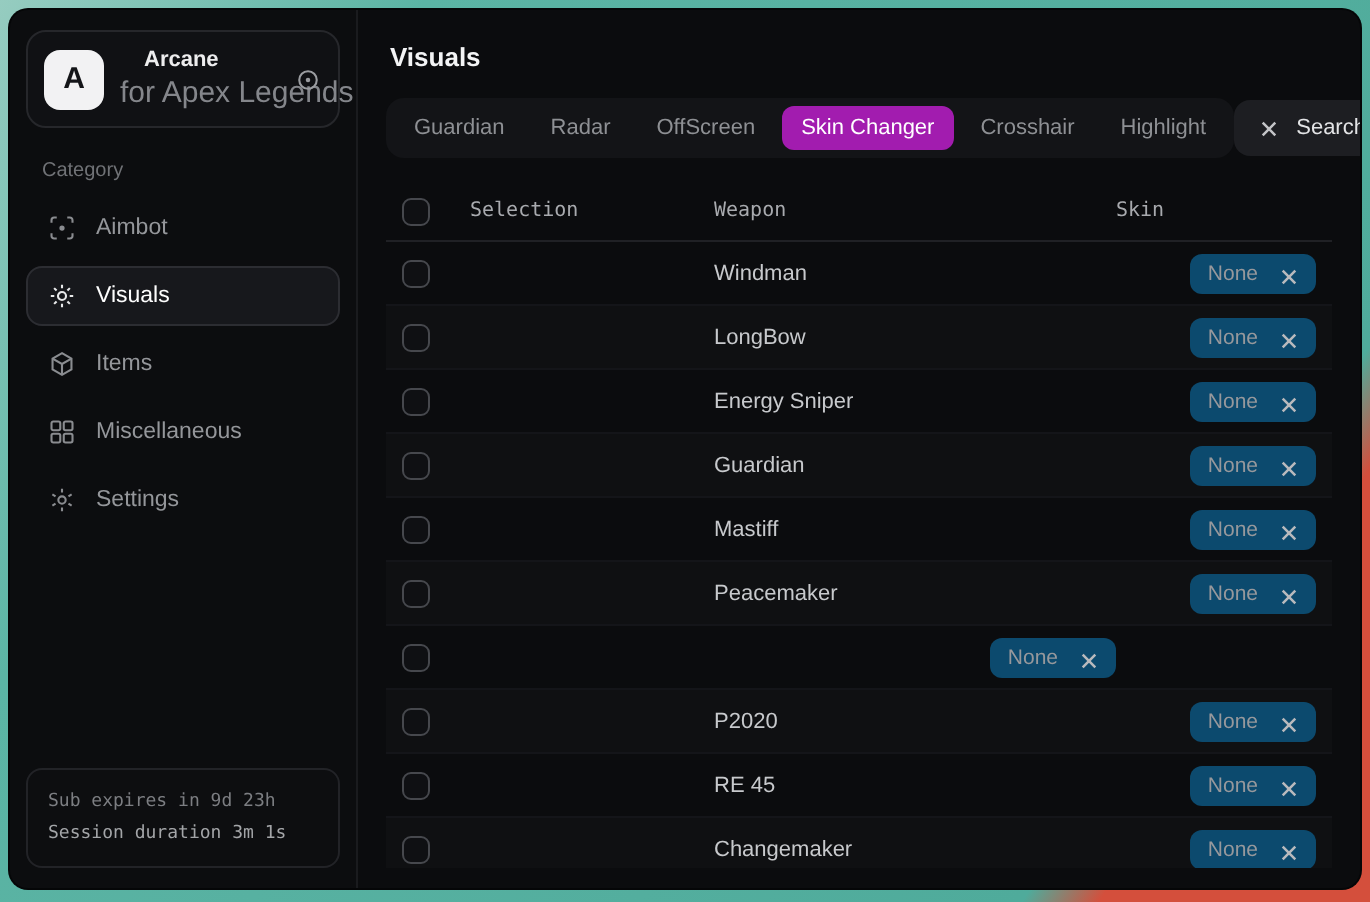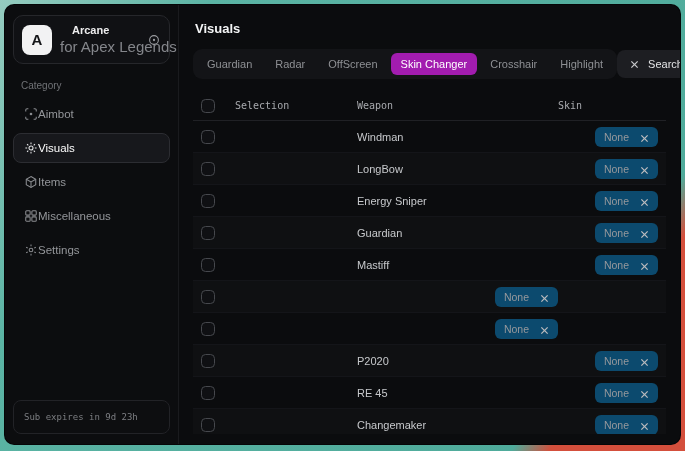--- a/index.html
+++ b/index.html
@@ -31,21 +31,21 @@
   }
   .app-meta { display:flex; flex-direction:column; gap:2px; min-width:0; }
   .app-name { font-size:11px; font-weight:700; color:#ededee;margin-left:12px; }
   .app-sub  { font-size:15px; color:#84868b; white-space:nowrap; }
   .app-card .corner-icon { margin-left:auto; color:#9a9ca0; display:flex; }
 
   .category-label { margin:16px 8px 6px; font-size:10px; color:#707276; }
 
   .nav { display:flex; flex-direction:column; }
   .nav-item {
-    display:flex; align-items:center; gap:0; padding:7px 10px; margin:2px 0;
+    display:flex; align-items:center; gap:10px; padding:7px 10px; margin:2px 0;
     border-radius:8px; border:1px solid transparent; color:#94969a; font-size:11.5px;
     cursor:default;
   }
   .nav-item .nicon { display:flex; color:#8a8c90; }
   .nav-item.active { background:#17181c; border-color:#2c2d32; color:#fdfdfd; }
   .nav-item.active .nicon { color:#e8e9ea; }
 
   .footer-card {
     margin-top:auto; border:1px solid #222327; background:#0d0e10; border-radius:8px;
     padding:8px 10px; font-family:"DejaVu Sans Mono", monospace; font-size:9px;
@@ -165,20 +165,21 @@
                 <circle cx="8" cy="8" r="2.1"></circle>
                 <path d="M8 1.6v2.1M8 12.3v2.1M2.5 4.8l1.8 1.1M11.7 10.1l1.8 1.1M2.5 11.2l1.8-1.1M11.7 5.9l1.8-1.1"></path>
               </svg>
             </span>
             <span>Settings</span>
           </div>
         </nav>
 
       <div class="footer-card">
         <div class="footer-line1">Sub expires in 9d 23h</div>
+        <div class="footer-line2">Session duration 3m 1s</div>
       </div>
     </aside>
 
     <main class="main">
       <h1 class="main-title">Visuals</h1>
 
       <div class="toolbar">
         <div class="tabs">
             <button class="tab">Guardian</button>
             <button class="tab">Radar</button>
@@ -276,20 +277,21 @@
                     <svg width="9" height="9" viewBox="0 0 10 10" stroke="currentColor" stroke-width="1.4" fill="none">
                       <path d="M1.5 1.5l7 7M8.5 1.5l-7 7"></path>
                     </svg>
                   </span>
                 </span>
               </span>
             </div>
             <div class="trow">
               <span class="checkbox"></span>
               <span></span>
+              <span>Peacemaker</span>
               <span class="col-skin">
                 <span class="skin-badge">
                   <span>None</span>
                   <span class="xicon">
                     <svg width="9" height="9" viewBox="0 0 10 10" stroke="currentColor" stroke-width="1.4" fill="none">
                       <path d="M1.5 1.5l7 7M8.5 1.5l-7 7"></path>
                     </svg>
                   </span>
                 </span>
               </span>

